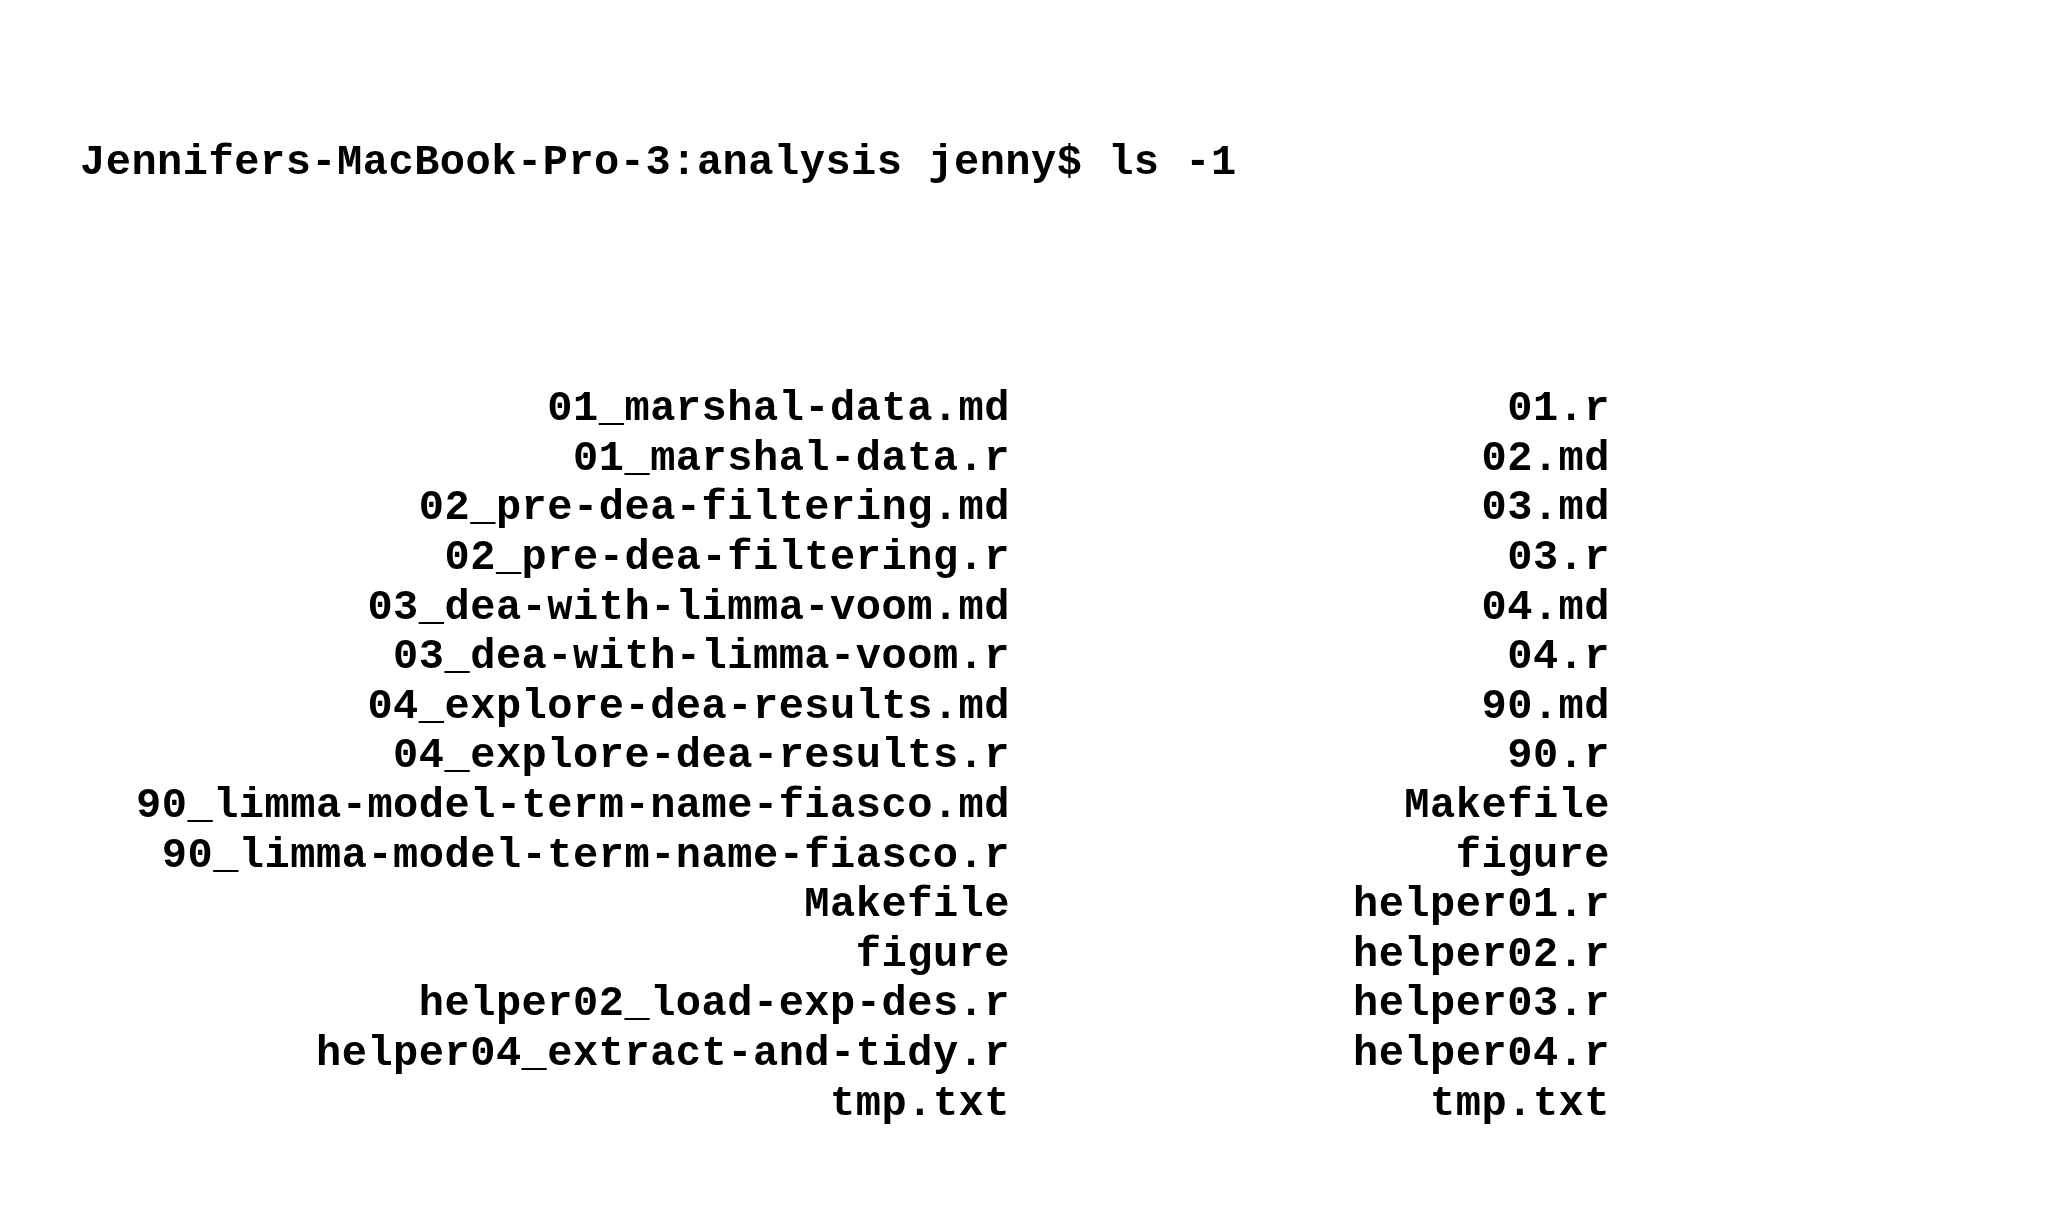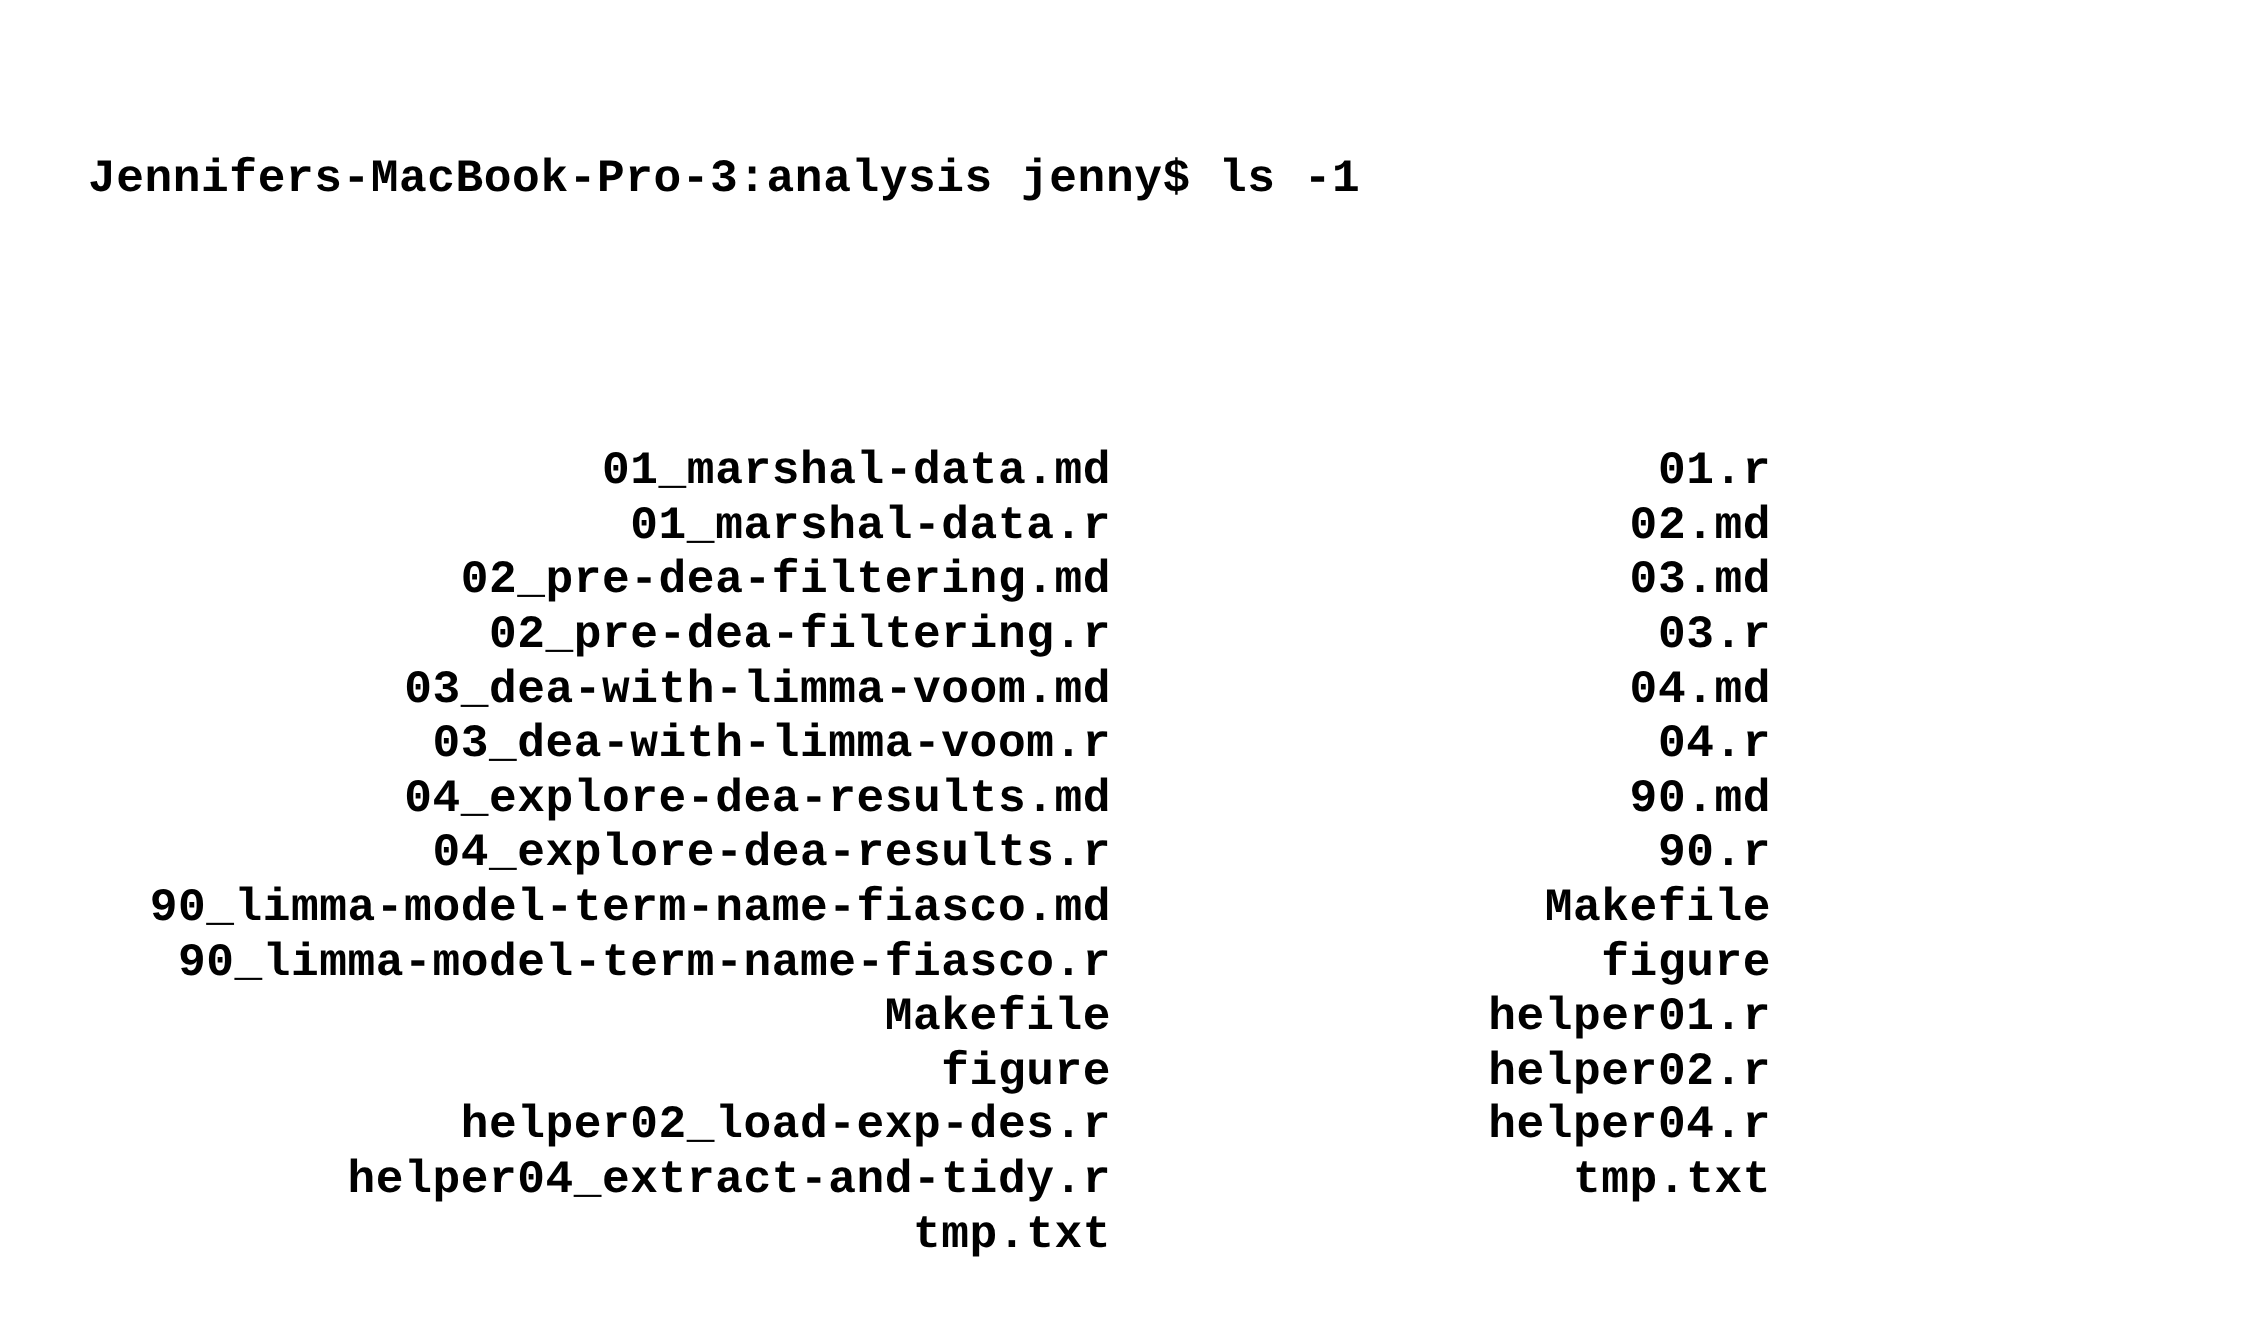--- a/index.html
+++ b/index.html
@@ -14,21 +14,21 @@
     font-weight: bold;
     color: #000000;
     font-size: 42px;
     line-height: 1.18;
     padding: 40px 40px 40px 40px;
     white-space: pre;
     letter-spacing: 0.5px;
   }
   .prompt-line {
     padding-left: 40px;
-    margin-bottom: 67px;
+    margin-bottom: 48px;
     font-family: Liberation Mono, monospace;
   }
   .columns {
     display: flex;
     flex-direction: row;
   }
   .col {
     display: flex;
     flex-direction: column;
   }
@@ -74,17 +74,18 @@
       <span class="file-entry">03.md</span>
       <span class="file-entry">03.r</span>
       <span class="file-entry">04.md</span>
       <span class="file-entry">04.r</span>
       <span class="file-entry">90.md</span>
       <span class="file-entry">90.r</span>
       <span class="file-entry">Makefile</span>
       <span class="file-entry">figure</span>
       <span class="file-entry">helper01.r</span>
       <span class="file-entry">helper02.r</span>
+      <span class="file-entry">helper03.r</span>
       <span class="file-entry">helper04.r</span>
       <span class="file-entry">tmp.txt</span>
     </div>
   </div>
 </div>
 
 </body></html>

